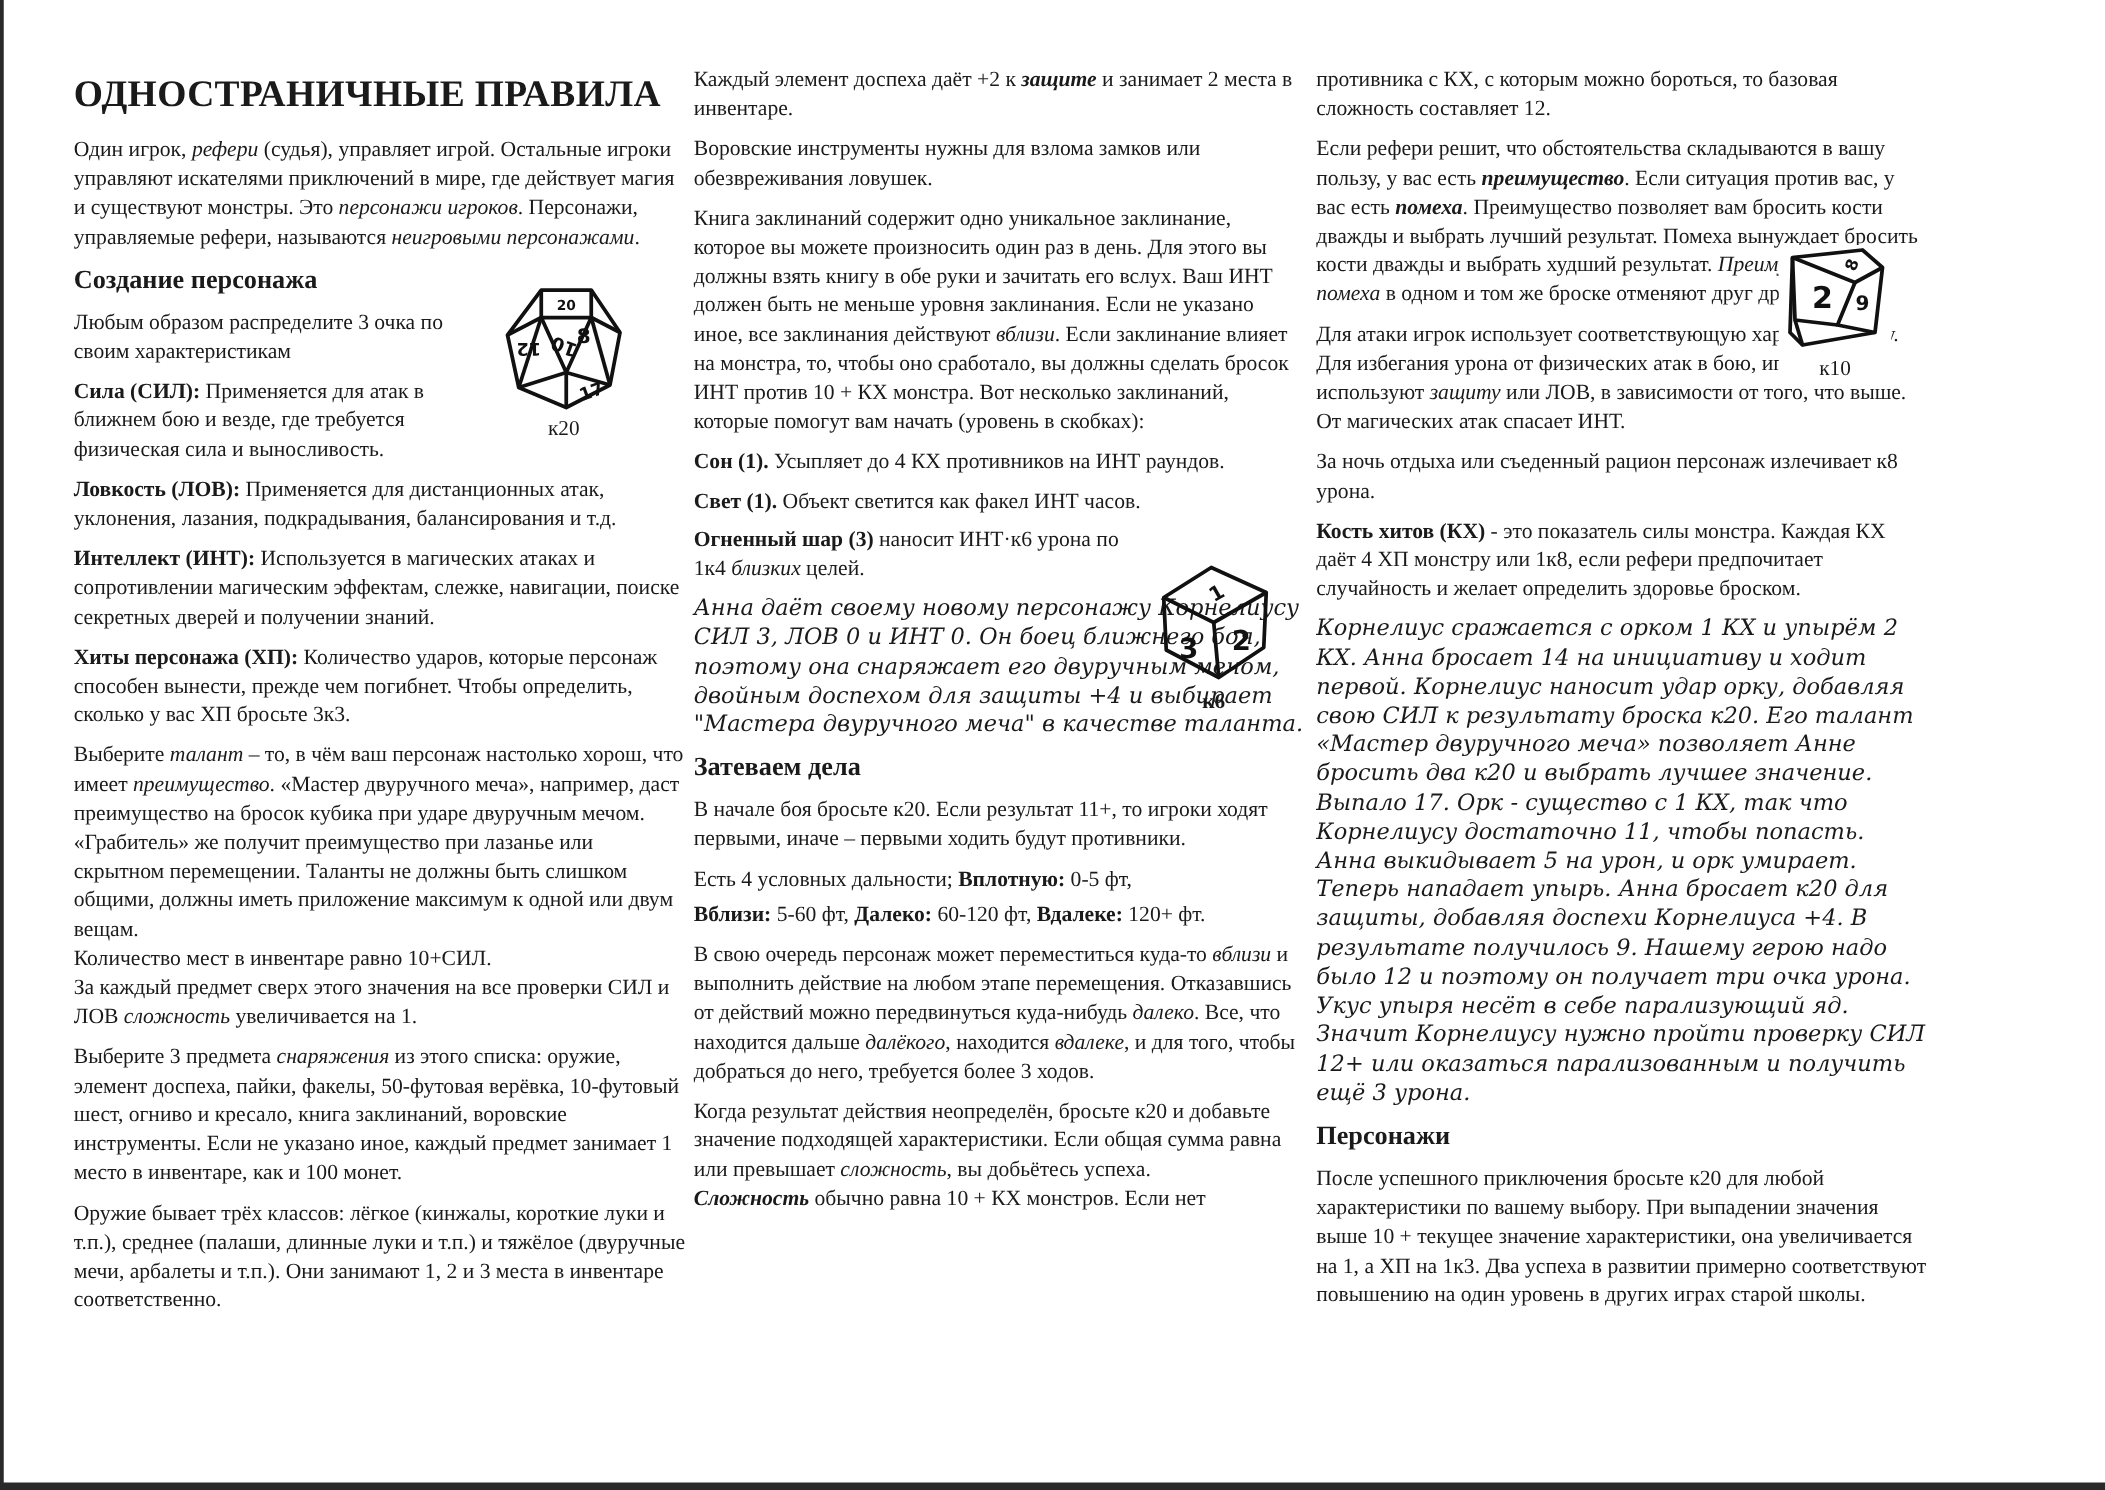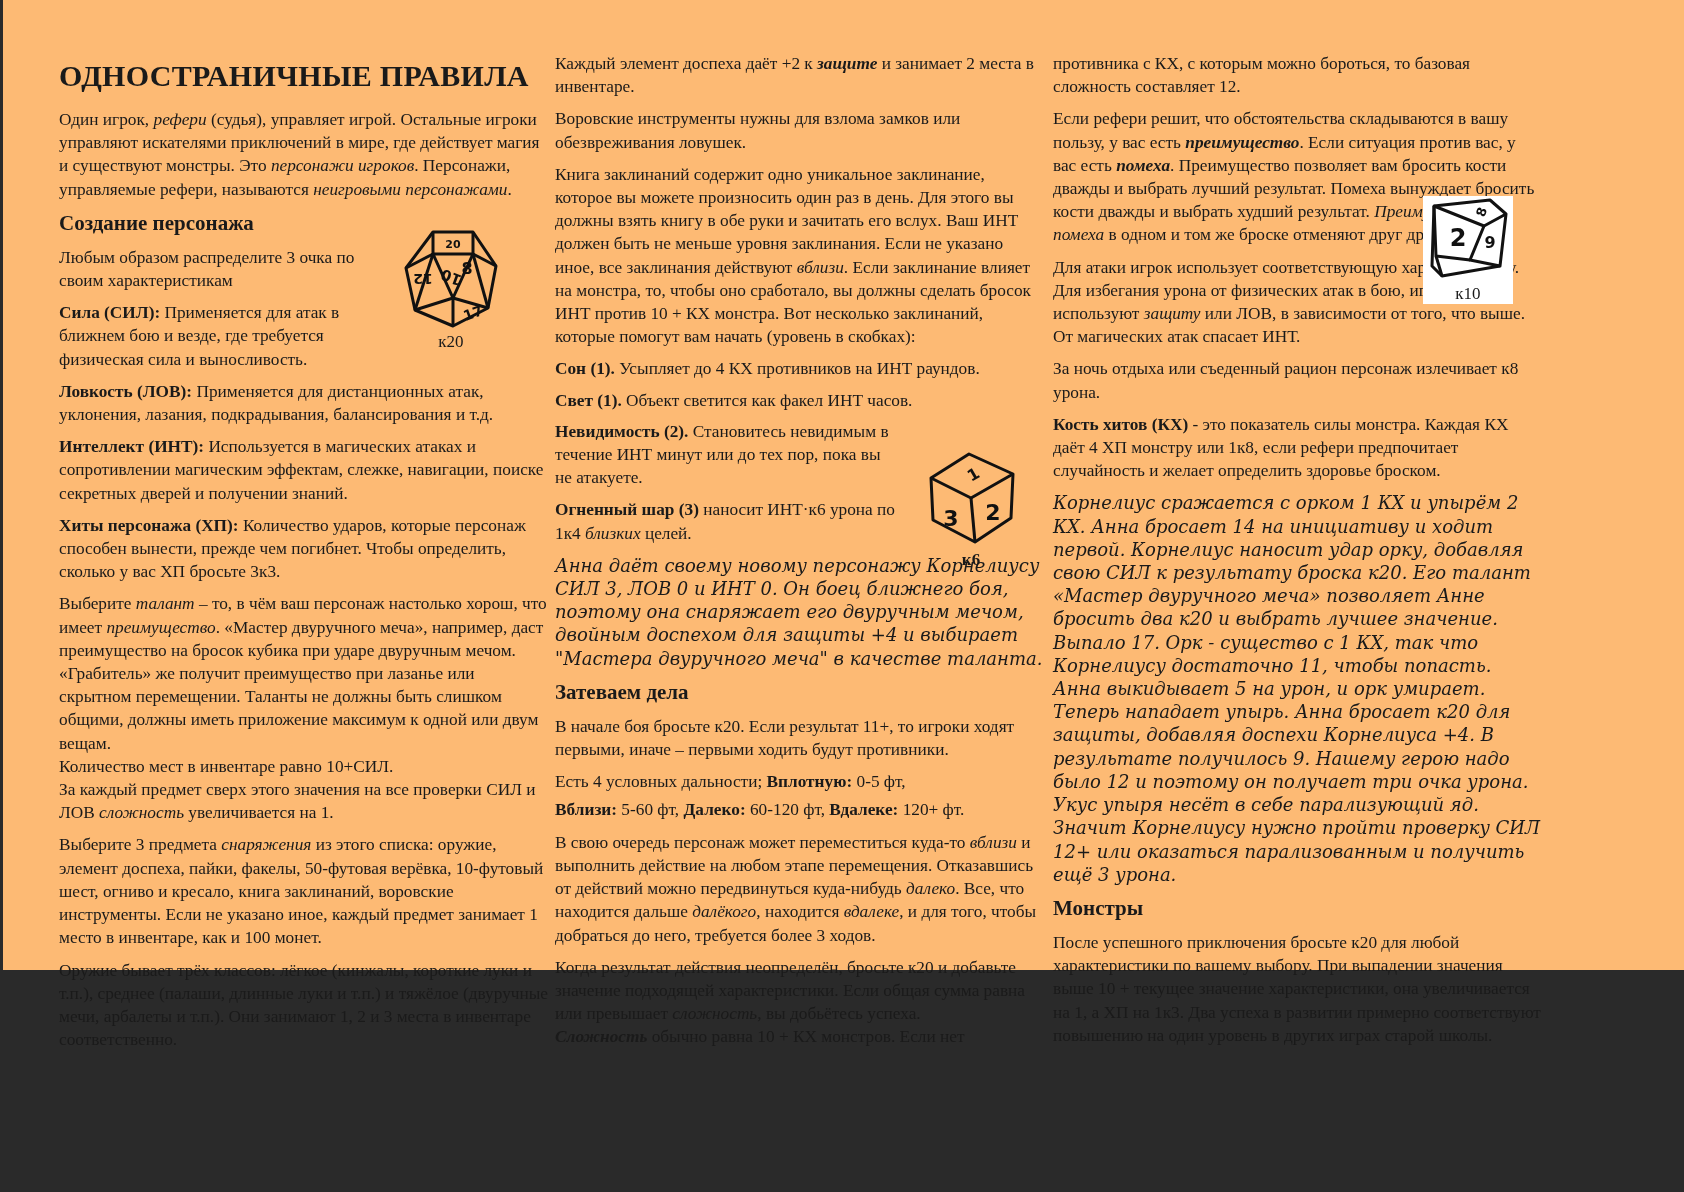--- a/index.html
+++ b/index.html
@@ -3,22 +3,22 @@
 <meta charset="utf-8">
 <style>
   html, body { margin: 0; padding: 0; }
   body {
     width: 1684px; height: 1192px; overflow: hidden;
     background: #2a2a2a;
     font-family: "Liberation Serif", "DejaVu Serif", serif;
     color: #1a1a1a;
   }
   .page {
-    position: absolute; left: 3px; top: 0; width: 1681px; height: 970px;
-    background: #fdba74;
+    position: absolute; left: 3px; top: 0; width: 1681px; height: 1186px;
+    background: #ffffff;
   }
   .col {
     position: absolute; top: 0;
     font-size: 17.3px; line-height: 23.2px;
   }
   .col1 { left: 56px; width: 490px; }
   .col2 { left: 590px; width: 490px; }
   .col3 { left: 1125px; width: 500px; }
   p { margin: 0 0 9px 0; }
   p.tight { margin-bottom: 0; }
@@ -83,21 +83,20 @@
     </svg>
     <span class="die-label">к20</span>
   </div>
 
   <div class="col col2" style="top:52px; left:552px;">
     <p><span>Каждый элемент доспеха даёт +2 к </span><b><i>защите</i></b><span> и занимает 2 места в инвентаре.</span></p>
     <p><span>Воровские инструменты нужны для взлома замков или обезвреживания ловушек.</span></p>
     <p><span>Книга заклинаний содержит одно уникальное заклинание, которое вы можете произносить один раз в день. Для этого вы должны взять книгу в обе руки и зачитать его вслух. Ваш ИНТ должен быть не меньше уровня заклинания. Если не указано иное, все заклинания действуют </span><i>вблизи</i><span>. Если заклинание влияет на монстра, то, чтобы оно сработало, вы должны сделать бросок ИНТ против 10 + КХ монстра. Вот несколько заклинаний, которые помогут вам начать (уровень в скобках):</span></p>
     <p style="margin-bottom:8px;"><b>Сон (1).</b><span> Усыпляет до 4 КХ противников на ИНТ раундов.</span></p>
     <p style="margin-bottom:8px;"><b>Свет (1).</b><span> Объект светится как факел ИНТ часов.</span></p>
-    <p style="width:340px;"><b>Невидимость (2).</b><span> Становитесь невидимым в течение ИНТ минут или до тех пор, пока вы не атакуете.</span></p>
     <p style="width:340px;"><b>Огненный шар (3)</b><span> наносит ИНТ·к6 урона по 1к4 </span><i>близких</i><span> целей.</span></p>
     <p class="example">Анна даёт своему новому персонажу Корнелиусу СИЛ 3, ЛОВ 0 и ИНТ 0. Он боец ближнего боя, поэтому она снаряжает его двуручным мечом, двойным доспехом для защиты +4 и выбирает "Мастера двуручного меча" в качестве таланта.</p>
     <h2>Затеваем дела</h2>
     <p><span>В начале боя бросьте к20. Если результат 11+, то игроки ходят первыми, иначе – первыми ходить будут противники.</span></p>
     <p class="tight" style="margin-bottom:5px;"><span>Есть 4 условных дальности; </span><b>Вплотную:</b><span> 0-5 фт,</span></p>
     <p><b>Вблизи:</b><span> 5-60 фт, </span><b>Далеко:</b><span> 60-120 фт, </span><b>Вдалеке:</b><span> 120+ фт.</span></p>
     <p><span>В свою очередь персонаж может переместиться куда-то </span><i>вблизи</i><span> и выполнить действие на любом этапе перемещения. Отказавшись от действий можно передвинуться куда-нибудь </span><i>далеко</i><span>. Все, что находится дальше </span><i>далёкого</i><span>, находится </span><i>вдалеке</i><span>, и для того, чтобы добраться до него, требуется более 3 ходов.</span></p>
     <p class="tight"><span>Когда результат действия неопределён, бросьте к20 и добавьте значение подходящей характеристики. Если общая сумма равна или превышает </span><i>сложность</i><span>, вы добьётесь успеха.</span><br><b><i>Сложность</i></b><span> обычно равна 10 + КХ монстров. Если нет</span></p>
   </div>
 
@@ -117,21 +116,21 @@
     <span class="die-label" style="font-weight:bold;">к6</span>
   </div>
 
   <div class="col col3" style="top:52px; left:1050px; width:490px;">
     <p><span>противника с КХ, с которым можно бороться, то базовая сложность составляет 12.</span></p>
     <p><span>Если рефери решит, что обстоятельства складываются в вашу пользу, у вас есть </span><b><i>преимущество</i></b><span>. Если ситуация против вас, у вас есть </span><b><i>помеха</i></b><span>. Преимущество позволяет вам бросить кости дважды и выбрать лучший результат. Помеха вынуждает бросить кости дважды и выбрать худший результат. </span><i>Преимущество</i><span> и </span><i>помеха</i><span> в одном и том же броске отменяют друг друга.</span></p>
     <p><span>Для атаки игрок использует соответствующую характеристику. Для избегания урона от физических атак в бою, игроки используют </span><i>защиту</i><span> или ЛОВ, в зависимости от того, что выше. От магических атак спасает ИНТ.</span></p>
     <p><span>За ночь отдыха или съеденный рацион персонаж излечивает к8 урона.</span></p>
     <p><b>Кость  хитов (КХ)</b><span> - это показатель силы монстра. Каждая КХ даёт 4 ХП монстру или 1к8, если рефери предпочитает случайность и желает определить здоровье броском.</span></p>
     <p class="example">Корнелиус сражается с орком 1 КХ и упырём 2 КХ. Анна бросает 14 на инициативу и ходит первой. Корнелиус наносит удар орку, добавляя свою СИЛ к результату броска к20. Его талант «Мастер двуручного меча» позволяет Анне бросить два к20 и выбрать лучшее значение. Выпало 17. Орк - существо с 1 КХ, так что Корнелиусу достаточно 11, чтобы попасть. Анна выкидывает 5 на урон, и орк умирает. Теперь нападает упырь. Анна бросает к20 для защиты, добавляя доспехи Корнелиуса +4. В результате получилось 9. Нашему герою надо было 12 и поэтому он получает три очка урона. Укус упыря несёт в себе парализующий яд. Значит Корнелиусу нужно пройти проверку СИЛ 12+ или оказаться парализованным и получить ещё 3 урона.</p>
-    <h2>Монстры</h2>
+    <h2>Персонажи</h2>
     <p><span>После успешного приключения бросьте к20 для любой характеристики по вашему выбору. При выпадении значения выше 10 + текущее значение характеристики, она увеличивается на 1, а ХП на 1к3. Два успеха в развитии примерно соответствуют повышению на один уровень в других играх старой школы.</span></p>
   </div>
 
   <div class="die" style="left:1420px; top:196px; width:90px; background:#fff;">
     <svg width="84" height="84" viewBox="0 0 84 84">
       <g fill="none" stroke="#111" stroke-width="3" stroke-linejoin="round">
         <polygon points="8,10 64,4 80,18 74,70 16,80 6,70"></polygon>
         <polyline points="8,10 58,30 80,18"></polyline>
         <polyline points="58,30 44,64 74,70"></polyline>
         <polyline points="8,10 10,60 44,64"></polyline>

